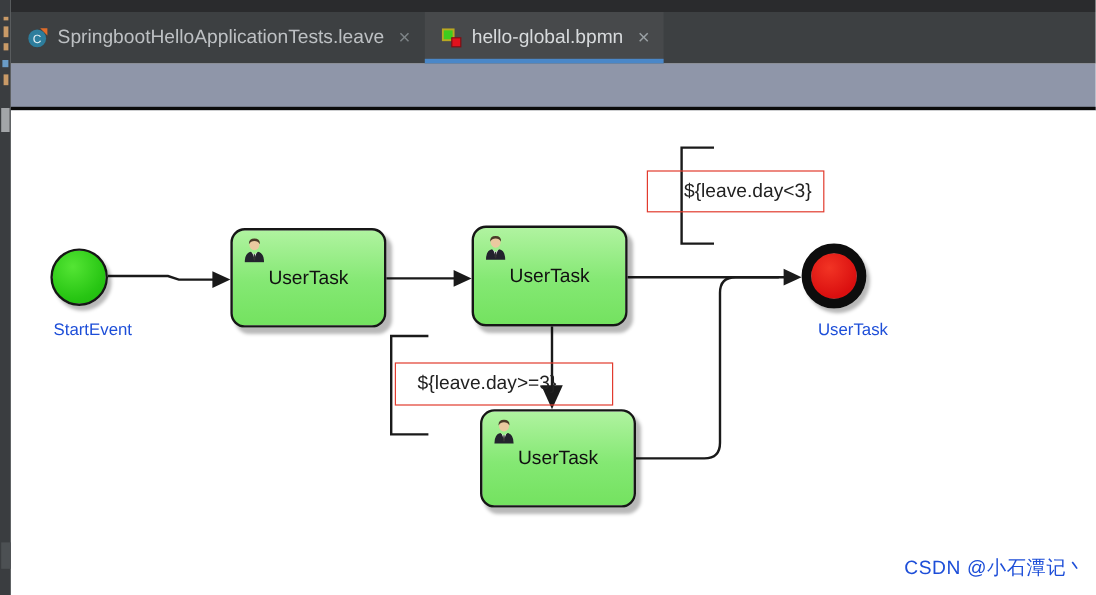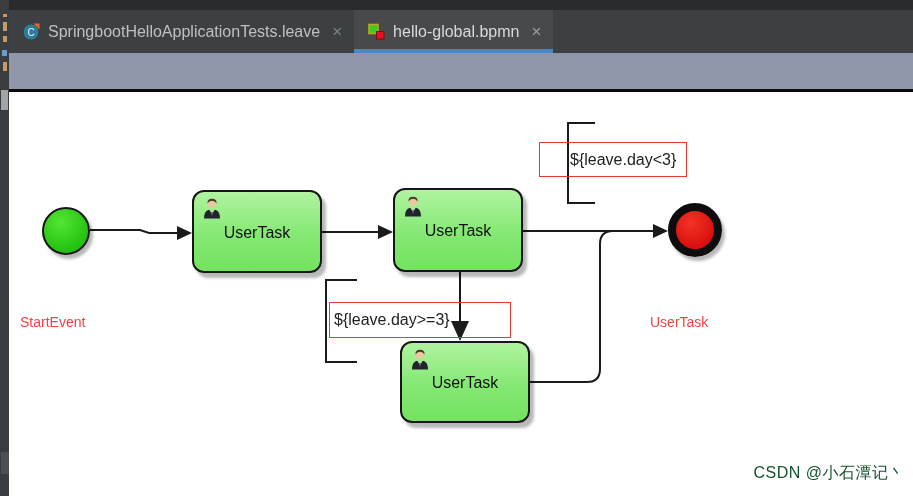--- a/index.html
+++ b/index.html
@@ -45,29 +45,29 @@
 
   .task { position:absolute; width:130px; border:2px solid #161616; border-radius:12px;
     background:linear-gradient(180deg, #b0f3a0 0%, #84e873 55%, #74e260 100%);
     box-shadow:4px 5px 3px rgba(0,0,0,.28); }
   .task1 { left:183px; top:98px;  height:83px; }
   .task2 { left:384px; top:96px;  height:84px; }
   .task3 { left:391px; top:249px; height:82px; }
   .person { position:absolute; left:8px; top:4px; width:20px; height:23px; }
   .task-label { position:absolute; left:0; right:0; top:50%; transform:translateY(-46%); text-align:center; font-size:16px; color:#111; }
 
-  .node-label { position:absolute; width:90px; text-align:left; font-size:14px; color:#ef4444;margin-top:48px; }
+  .node-label { position:absolute; width:90px; text-align:right; font-size:14px; color:#1d4ed8; }
   .start-label { left:11px; top:174px; }
   .end-label { left:641px; top:174px; }
 
   .cond { position:absolute; border:1px solid #e23b2e; font-size:16px; color:#222; display:flex; align-items:center; background:transparent; }
   .cond1 { left:530px; top:50px;  width:148px; height:35px; padding-left:30px; }
-  .cond2 { left:320px; top:210px; width:182px; height:36px; padding-left:4px; }
+  .cond2 { left:320px; top:210px; width:182px; height:36px; padding-left:18px; }
 
-  .watermark { position:absolute; right:8px; top:371px; font-size:16px; color:#14532d; letter-spacing:.5px;text-align:right; }
+  .watermark { position:absolute; right:8px; top:371px; font-size:16px; color:#1d4ed8; letter-spacing:.5px;text-align:right; }
 </style>
 </head>
 <body>
 
 <div class="screen">
 
   <div class="left-stripe">
     <span class="mark m1"></span>
     <span class="mark m2"></span>
     <span class="mark m3"></span>

